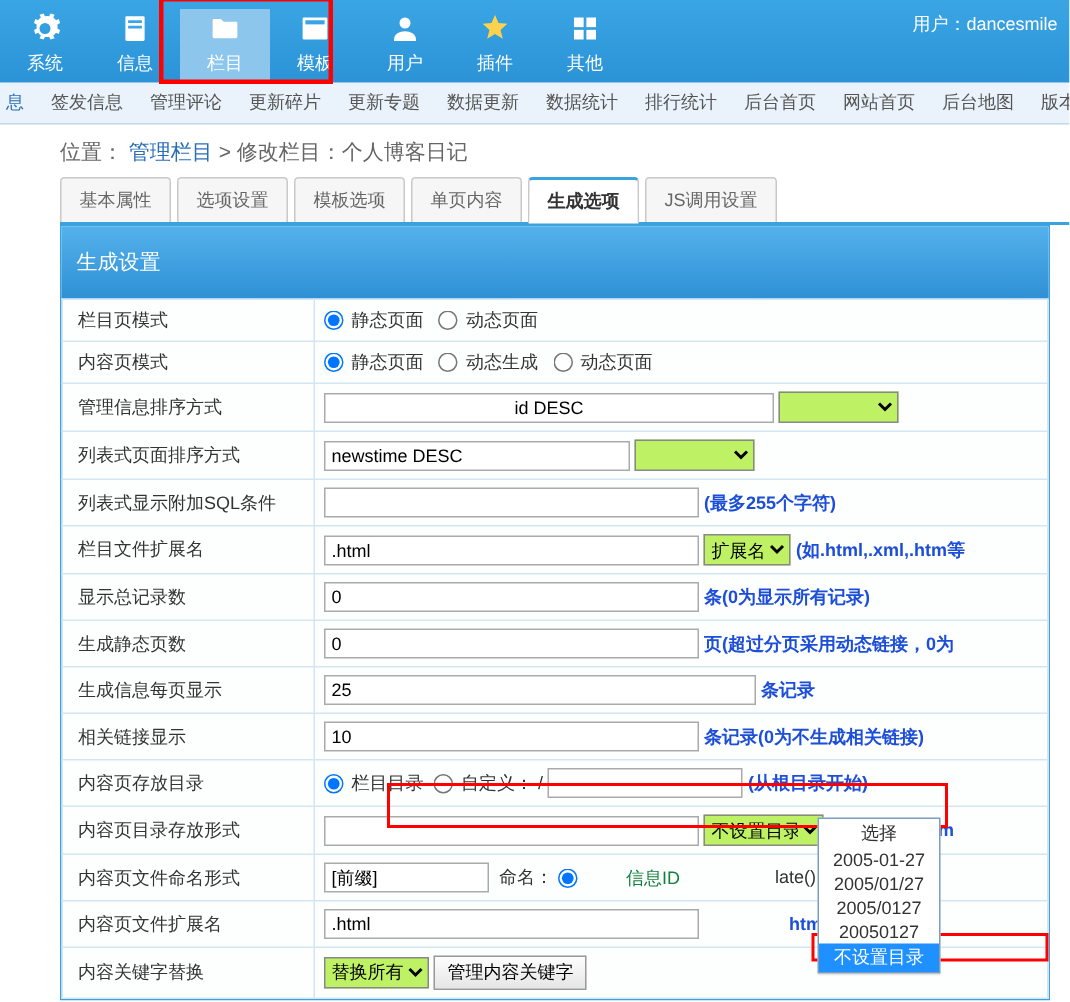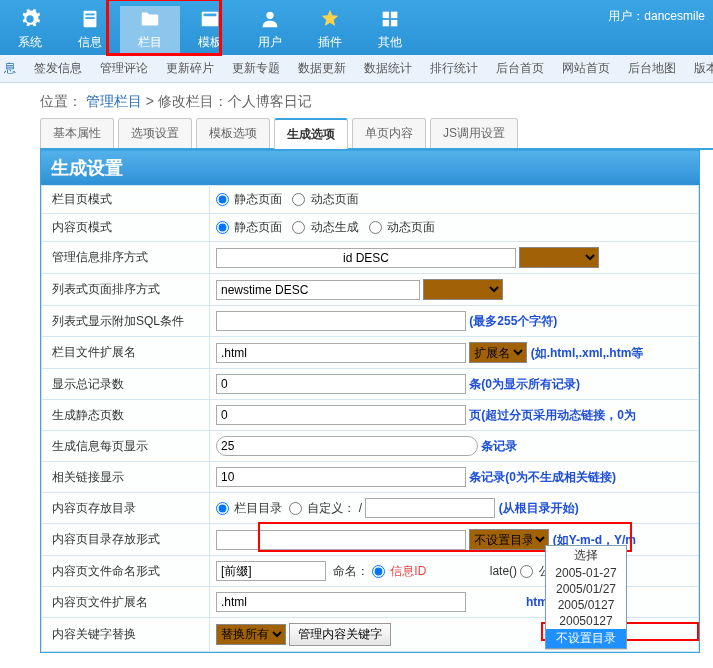--- a/index.html
+++ b/index.html
@@ -93,23 +93,23 @@
   }
   
   .panel {
     margin: 0 0 0 40px;
     border: 1px solid #3ba2e0;
     width: 660px;
   }
   .panel-hd {
     background: linear-gradient(#54b1eb, #2e90d5);
     color: #fff;
-    font-weight: bold;
-    padding: 5px 10px;
-    font-size: 18px;
+    font-weight: normal;
+    padding: 15px 10px;
+    font-size: 14px;
   }
   table.form {
     width: 100%;
     border-collapse: collapse;
   }
   table.form td {
     border: 1px solid #d4e6f1;
     padding: 5px 6px;
     font-size: 12px;
     background: #fdfefe;
@@ -124,24 +124,24 @@
   .txt {
     border: 1px solid #aaa;
     height: 20px;
     padding: 1px 4px;
     font-size: 12px;
   }
   .sel {
     border: 1px solid #888;
     height: 21px;
     font-size: 12px;
-    background: #a16207;
+    background: #bef264;
   }
   .hint { color: #1d4ed8; font-weight: bold; }
-  .hintlink { color: #ef4444; }
+  .hintlink { color: #15803d; margin-left: 27px; }
   .btn2 {
     border: 1px solid #999;
     background: linear-gradient(#fdfdfd,#e5e5e5);
     padding: 2px 8px;
     font-size: 12px;
     cursor: pointer;
   }
   
   .dropdown-open {
     position: absolute;
@@ -240,22 +240,22 @@
   <span>位置：</span>
   <span class="link">管理栏目</span>
   <span> &gt; </span>
   <span>修改栏目：个人博客日记</span>
 </div>
 
 <div class="tabs">
   <div class="tab">基本属性</div>
   <div class="tab">选项设置</div>
   <div class="tab">模板选项</div>
+  <div class="tab">单页内容</div>
   <div class="tab active">生成选项</div>
-  <div class="tab">单页内容</div>
   <div class="tab">JS调用设置</div>
 </div>
 
 <div class="panel" style="position:relative;">
   <div class="panel-hd">生成设置</div>
   <table class="form">
     <tbody>
         <tr>
       <td class="lbl">栏目页模式</td>
       <td>
@@ -310,21 +310,21 @@
     <tr>
       <td class="lbl">生成静态页数</td>
       <td>
         <input class="txt" style="width: 250px;" value="0">
         <span class="hint">页(超过分页采用动态链接，0为</span>
       </td>
     </tr>
     <tr>
       <td class="lbl">生成信息每页显示</td>
       <td>
-        <input class="txt" style="width: 262px; border-radius: 10px;" value="25">
+        <input class="txt" style="width: 288px;" value="25">
         <span class="hint">条记录</span>
       </td>
     </tr>
     <tr>
       <td class="lbl">相关链接显示</td>
       <td>
         <input class="txt" style="width: 250px;" value="10">
         <span class="hint">条记录(0为不生成相关链接)</span>
       </td>
     </tr>

